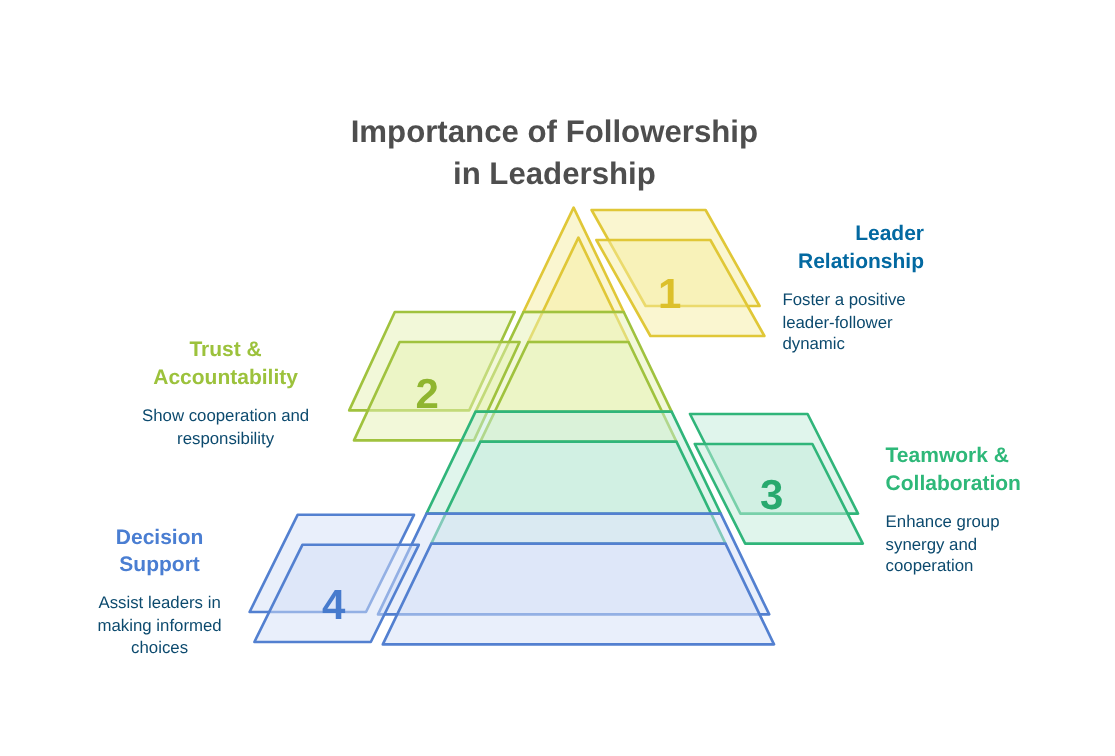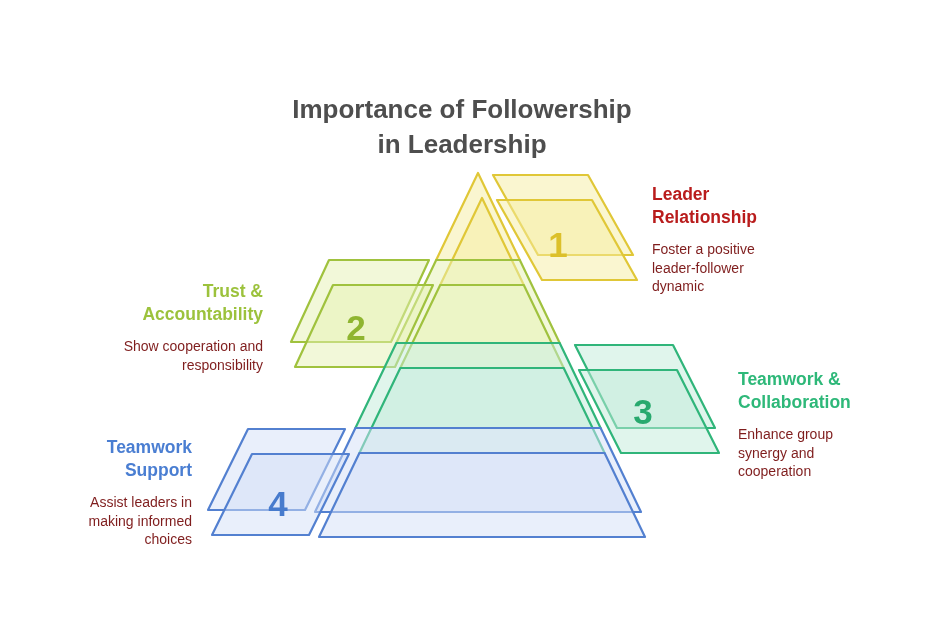--- a/index.html
+++ b/index.html
@@ -13,23 +13,23 @@
     text-align:center;font-size:26px;line-height:1.36;font-weight:bold;color:#4e4e4e;
   }
   
   .logo{position:absolute;top:57px;right:58px;display:flex;align-items:center;gap:7px;}
   .logo-text{font-size:28px;font-weight:bold;letter-spacing:-0.5px;line-height:1;}
   .logo-text .p1{color:#16382b;}
   .logo-text .p2{color:#2fb44e;}
   
   .lvl{position:absolute;}
   .lvl h3{margin:0;font-size:17.5px;line-height:1.32;font-weight:bold;}
-  .lvl p{margin:11px 0 0 0;font-size:14px;line-height:1.32;color:#7f1d1d;}
-  .t-right{text-align:right;}
-  .c1{color:#b91c1c;} .c2{color:#9cc23c;} .c3{color:#2eb879;} .c4{color:#4a7ed2;}
+  .lvl p{margin:11px 0 0 0;font-size:14px;line-height:1.32;color:#0c4a6e;}
+  .t-right{text-align:center;}
+  .c1{color:#0369a1;text-align:right;} .c2{color:#9cc23c;} .c3{color:#2eb879;} .c4{color:#4a7ed2;}
   #lvl1{left:652px;top:183px;width:118px;}
   #lvl2{right:666px;top:280px;width:150px;}
   #lvl3{left:738px;top:368px;width:122px;}
   #lvl4{right:737px;top:436px;width:118px;}
   #lvl1 p{width:112px;}
   #lvl3 p{width:108px;}
   
   #pyramid{position:absolute;left:0;top:0;}
   #pyramid polygon{stroke-width:2.2;stroke-linejoin:round;fill-opacity:0.5;}
   .y-shape{stroke:#e0c737;fill:#f6eda1;}
@@ -91,17 +91,17 @@
     <h3 class="c2">Trust &amp; Accountability</h3>
     <p>Show cooperation and responsibility</p>
   </div>
 
   <div id="lvl3" class="lvl">
     <h3 class="c3">Teamwork &amp; Collaboration</h3>
     <p>Enhance group synergy and cooperation</p>
   </div>
 
   <div id="lvl4" class="lvl t-right">
-    <h3 class="c4">Teamwork Support</h3>
+    <h3 class="c4">Decision Support</h3>
     <p>Assist leaders in making informed choices</p>
   </div>
 
 </div>
 
 </body></html>

